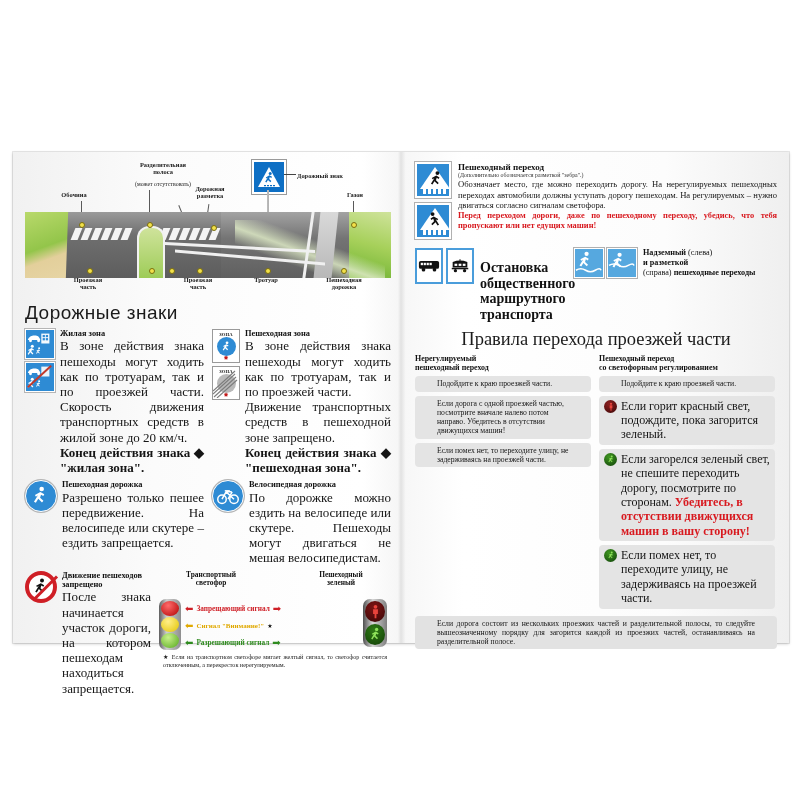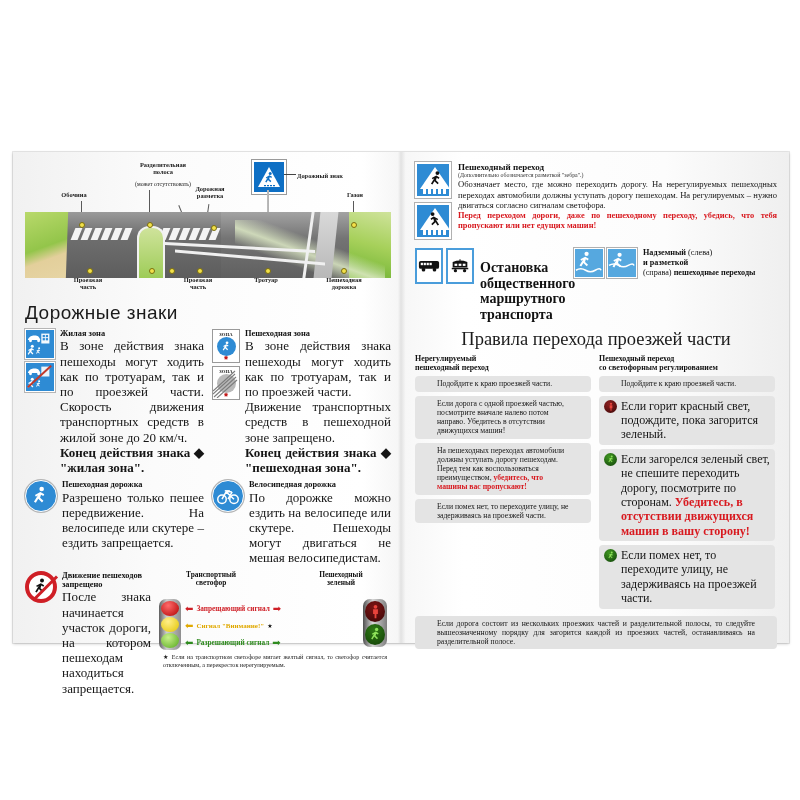--- a/index.html
+++ b/index.html
@@ -539,24 +539,20 @@
 
       <div class="rtitle">Правила перехода проезжей части</div>
 
       <div class="twocol">
 
         <div>
           <div class="colhead" style="white-space:pre-line;">Нерегулируемый
 пешеходный переход</div>
           <div class="bubble">Подойдите к краю проезжей части.</div>
           <div class="bubble">Если дорога с одной проезжей частью, посмотрите вначале налево потом направо. Убедитесь в отсутствии движущихся машин!</div>
-          <div class="bubble">
-            <span>На пешеходных переходах автомобили должны уступать дорогу пешеходам. Перед тем как воспользоваться преимуществом,</span>
-            <span class="red">убедитесь, что машины вас пропускают!</span>
-          </div>
           <div class="bubble">Если помех нет, то переходите улицу, не задерживаясь на проезжей части.</div>
         </div>
 
         <div>
           <div class="colhead" style="white-space:pre-line;">Пешеходный переход
 со светофорным регулированием</div>
           <div class="bubble">Подойдите к краю проезжей части.</div>
           <div class="bub-ic">
             <span class="micro r">
               <svg width="8" height="9" viewBox="0 0 10 12">

